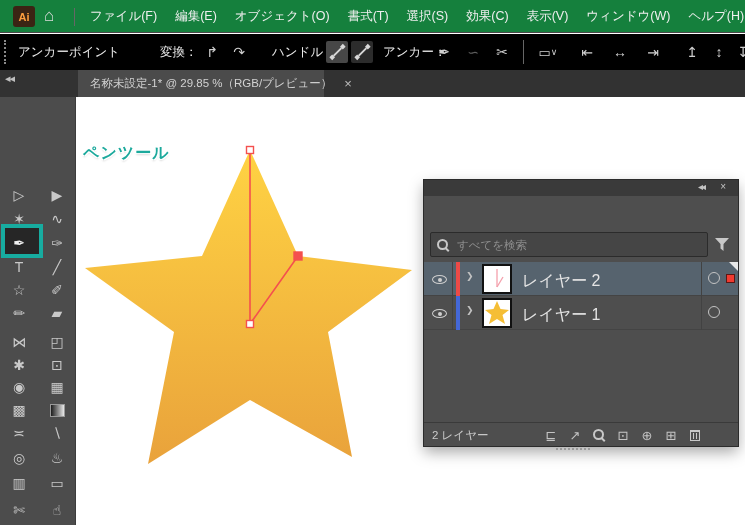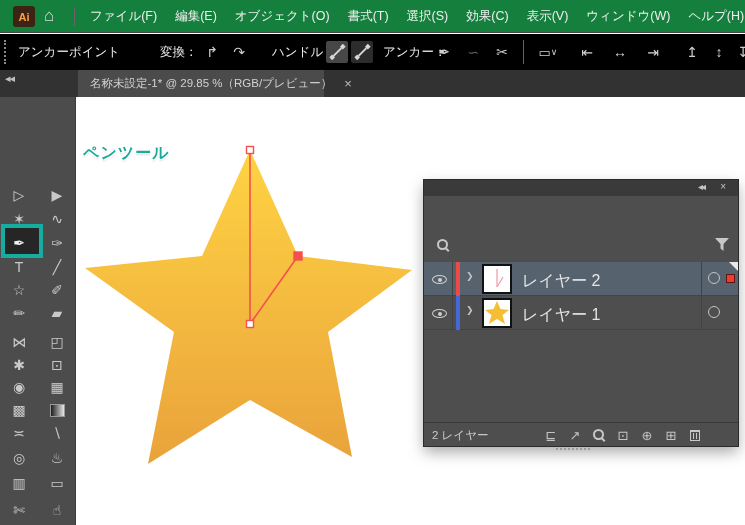--- a/index.html
+++ b/index.html
@@ -206,20 +206,21 @@
 
   </div>
 
   <div class="callout">ペンツール</div>
 
   <div class="layers-panel">
     <div class="lp-header">
       <span class="hico lp-collapse">◂◂</span>
       <span class="hico lp-close">×</span>
     </div>
+    <input class="lp-search" readonly="" placeholder="すべてを検索" style="">
     <span class="lp-search-mag mag-icon"></span>
     <svg class="lp-funnel" width="14" height="13">
       <path d="M0,0 h14 l-5.5,6 v7 l-3,-2.5 v-4.5 z" fill="#C8C8C8"></path>
     </svg>
     <div class="lp-rows" id="layer-rows">
         <div class="lrow selected">
           <span class="eye-icon"></span>
           <span class="vdiv"></span>
           <span class="cbar" style="background: rgb(236, 74, 71);"></span>
           <span class="chev" style="font-size: 9px;">❯</span>

